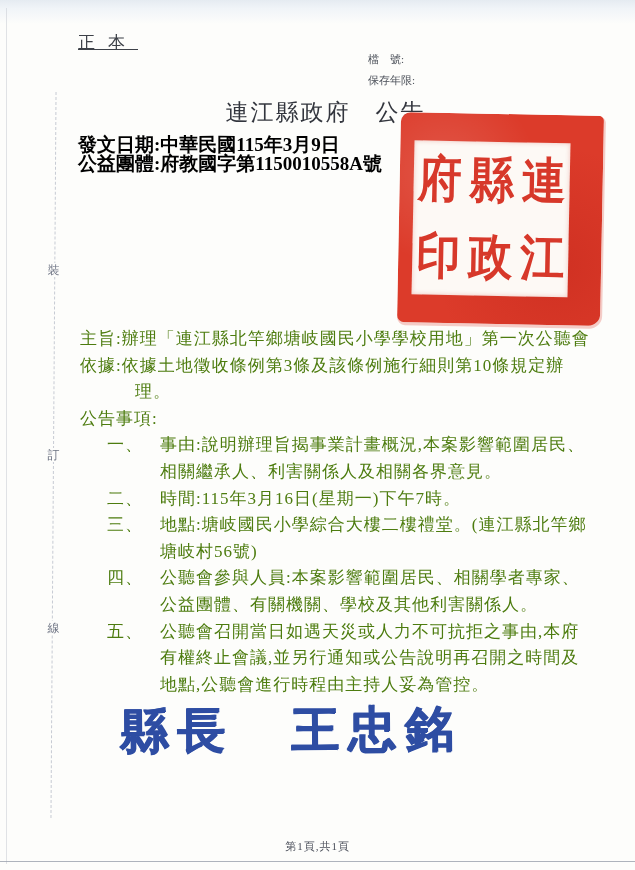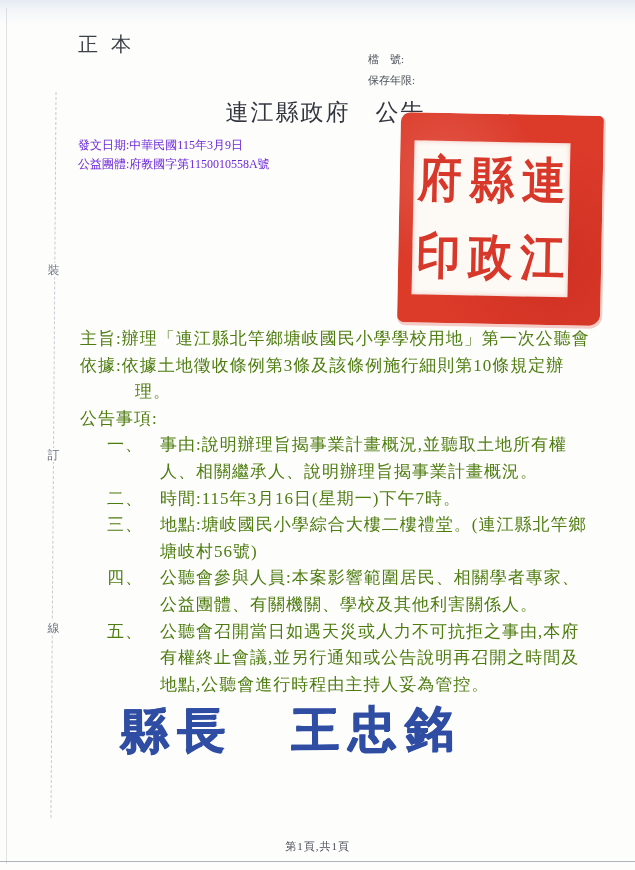--- a/index.html
+++ b/index.html
@@ -36,35 +36,35 @@
   .binding-mark{
     position:absolute;left:46px;width:15px;text-align:center;
     font-size:12px;color:#6d7383;background:#fdfdfb;line-height:14px;
   }
   .mark-zhuang{top:263px;}
   .mark-ding{top:448px;}
   .mark-xian{top:621px;}
   
   .copy-type{
     position:absolute;left:78px;top:31px;
-    font-size:20px;color:#3d4148;letter-spacing:13px;white-space:nowrap;
+    font-size:17px;color:#3d4148;letter-spacing:13px;white-space:nowrap;text-decoration:underline;
   }
   .file-box{
     position:absolute;left:368px;top:49px;width:62px;
     font-size:11px;color:#4a4f58;line-height:21px;
   }
   .file-box .row{display:flex;justify-content:space-between;white-space:nowrap;}
   .doc-title{
     position:absolute;left:0;right:0;top:97px;text-align:center;
     font-size:23px;color:#33363e;letter-spacing:2px;text-indent:16px;
     white-space:nowrap;
   }
   .meta{
     position:absolute;left:78px;top:136px;
-    font-size:12px;color:#6d28d9;line-height:18.5px;white-space:nowrap;
+    font-size:19px;color:#000000;line-height:18.5px;white-space:nowrap;font-weight:bold;
   }
   
   .seal{
     position:absolute;left:399px;top:114px;width:203px;height:210px;
     background:
       radial-gradient(circle at 22% 28%, rgba(255,255,255,.14), transparent 42%),
       radial-gradient(circle at 78% 72%, rgba(180,25,16,.30), transparent 55%),
       #dc3b2a;
     border-radius:10px 5px 12px 7px;
     transform:rotate(1.1deg);
@@ -145,21 +145,21 @@
       <span class="seal-char">政</span>
       <span class="seal-char">江</span>
     </div>
   </div>
 
   <div class="body-text">
     <p class="hang">主旨:辦理「連江縣北竿鄉塘岐國民小學學校用地」第一次公聽會</p>
     <p class="hang">依據:依據土地徵收條例第3條及該條例施行細則第10條規定辦理。</p>
     <p class="section-head">公告事項:</p>
     <div class="items">
-      <p class="item"><span class="num">一、</span><span>事由:說明辦理旨揭事業計畫概況,並聽取土地所有權人、相關繼承人、說明辦理旨揭事業計畫概況。</span></p>
+      <p class="item"><span class="num">一、</span><span>事由:說明辦理旨揭事業計畫概況,本案影響範圍居民、相關繼承人、利害關係人及相關各界意見。</span></p>
       <p class="item"><span class="num">二、</span><span>時間:115年3月16日(星期一)下午7時。</span></p>
       <p class="item"><span class="num">三、</span><span>地點:塘岐國民小學綜合大樓二樓禮堂。(連江縣北竿鄉塘岐村56號)</span></p>
       <p class="item"><span class="num">四、</span><span>公聽會參與人員:本案影響範圍居民、相關學者專家、公益團體、有關機關、學校及其他利害關係人。</span></p>
       <p class="item"><span class="num">五、</span><span>公聽會召開當日如遇天災或人力不可抗拒之事由,本府有權終止會議,並另行通知或公告說明再召開之時間及地點,公聽會進行時程由主持人妥為管控。</span></p>
     </div>
   </div>
 
   <div class="signature">縣長　王忠銘</div>
 
   <div class="footer">第1頁,共1頁</div>

